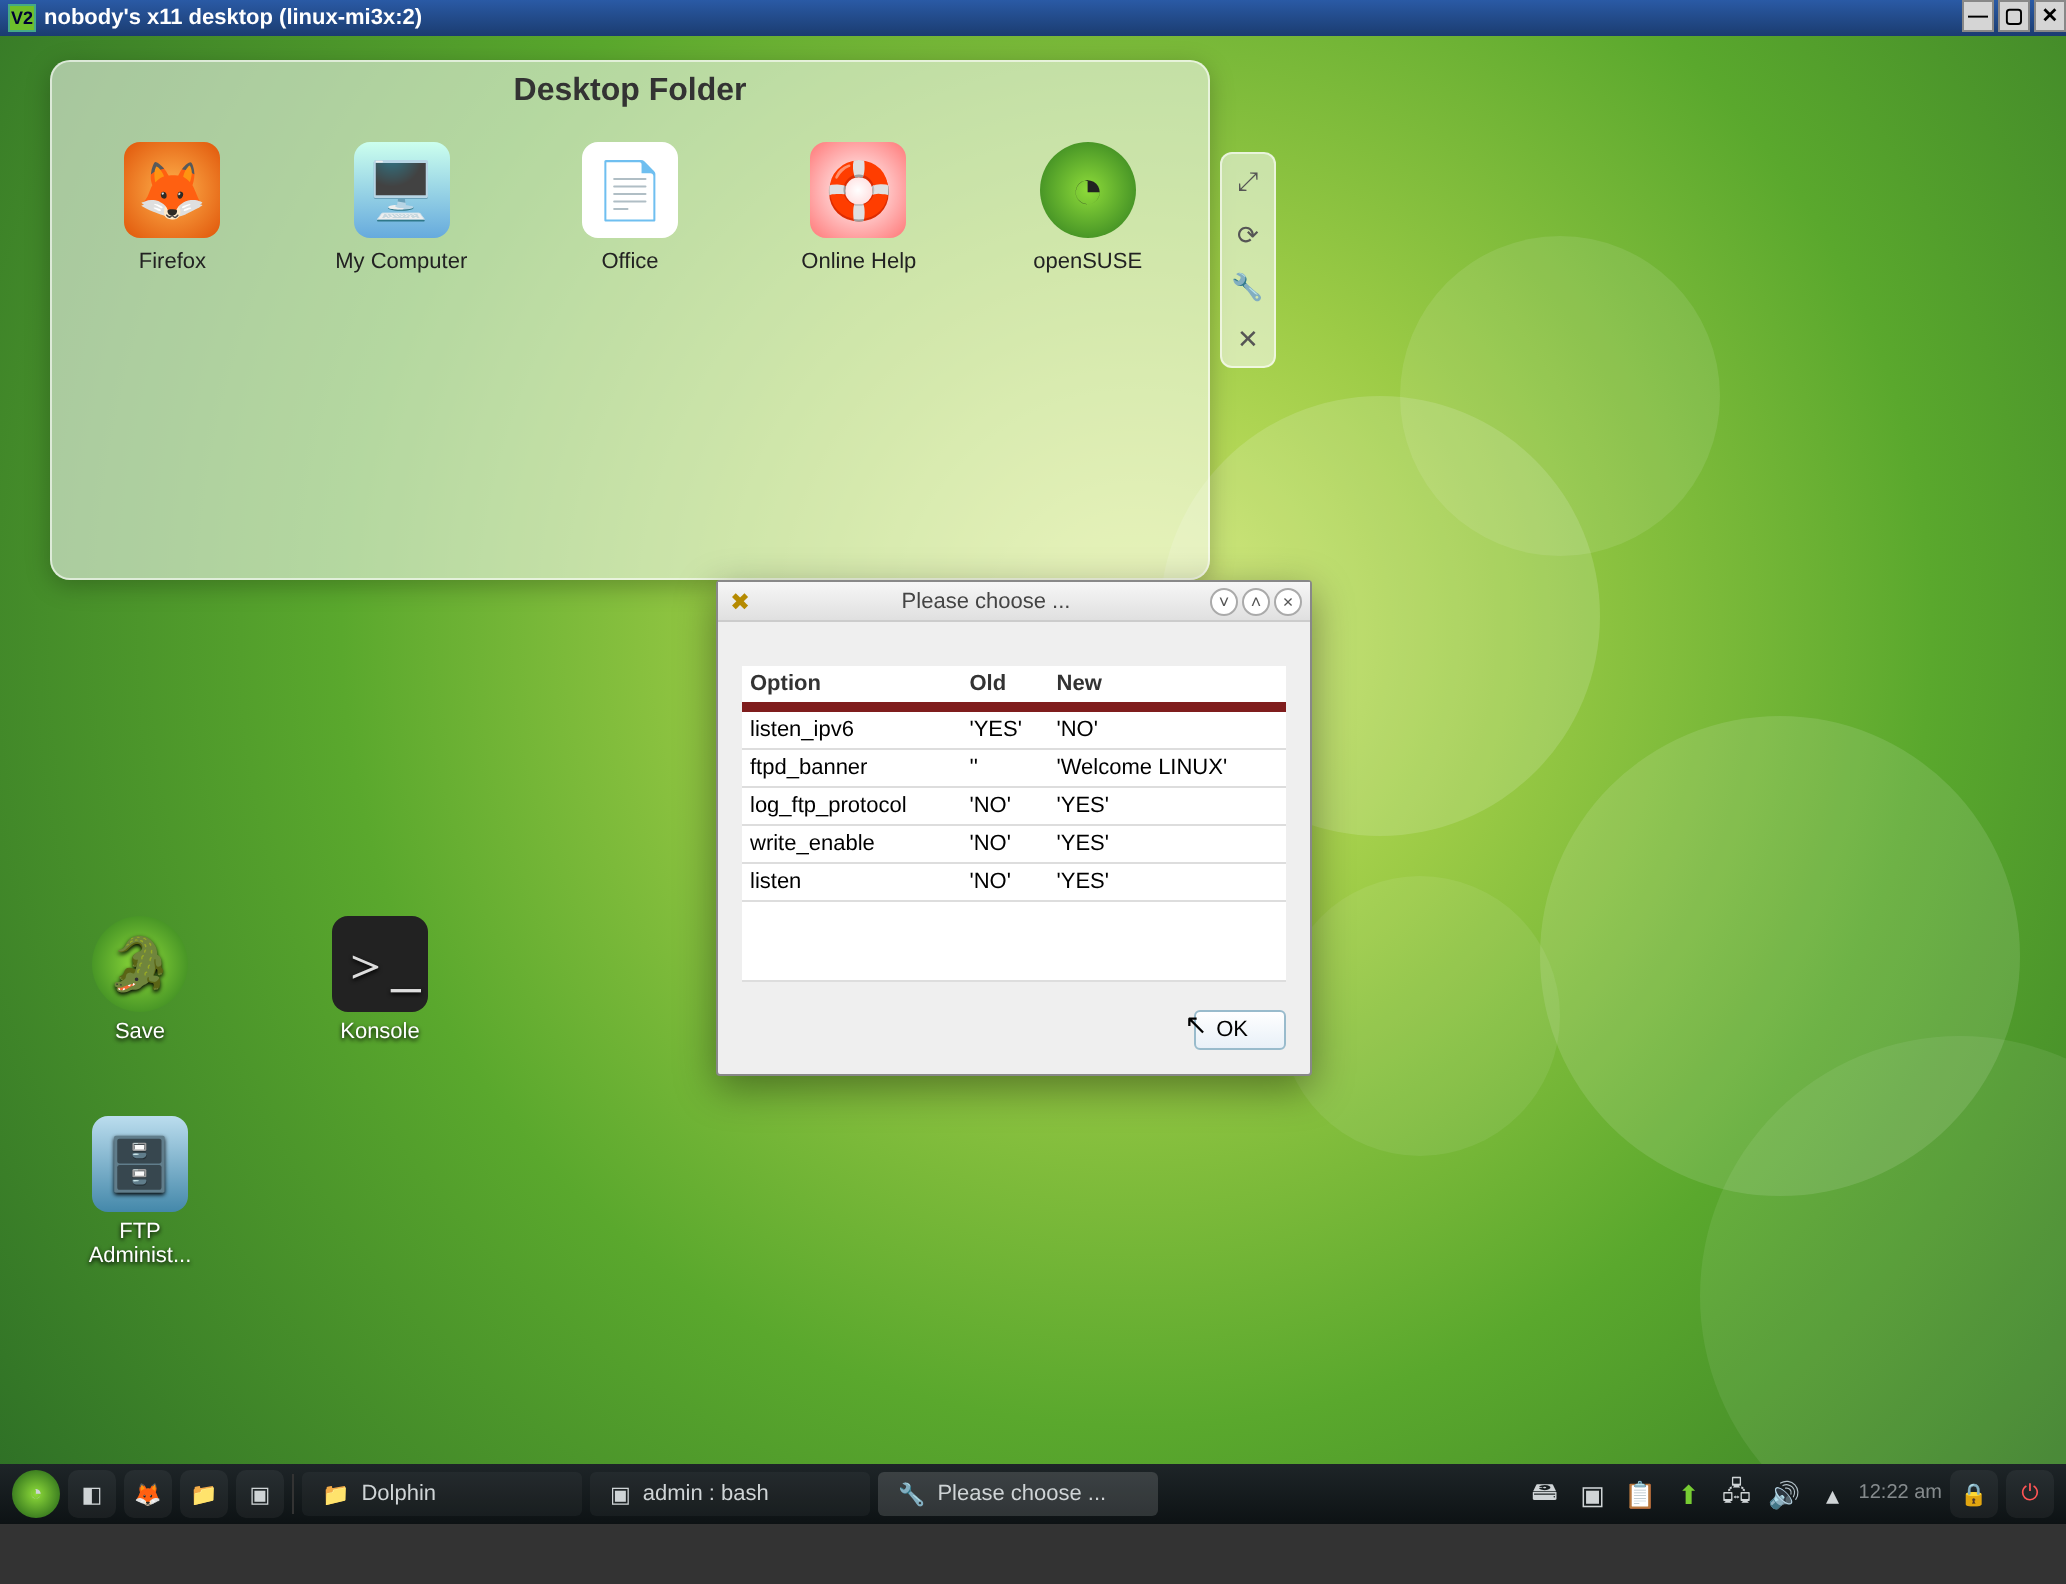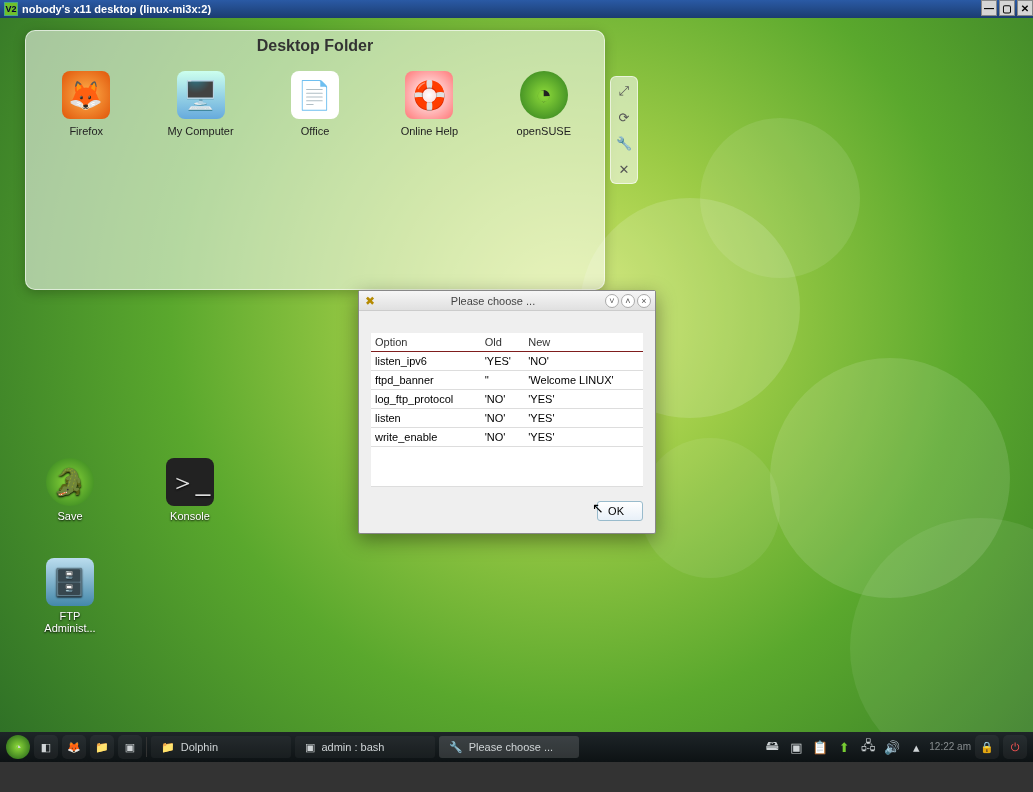--- a/index.html
+++ b/index.html
@@ -40,21 +40,21 @@
   
   .dialog { position:absolute; left:358px; top:272px; width:298px; background:#efefef; border:1px solid #888; border-radius:2px; box-shadow:0 6px 20px rgba(0,0,0,0.4); font-size:11px; }
   .dialog .dlg-title { display:flex; align-items:center; height:20px; padding:0 4px; background:linear-gradient(#f6f6f6,#e0e0e0); border-bottom:1px solid #ccc; position:relative;}
   .dialog .dlg-title .ticon { width:14px; height:14px; display:flex; align-items:center; justify-content:center; font-size:12px; color:#b58a00; margin-right:4px;}
   .dialog .dlg-title .ttxt { flex:1; text-align:center; color:#444;}
   .dialog .dlg-title .wbtns { display:flex; gap:2px;}
   .dialog .dlg-title .wbtns span{ width:14px;height:14px;border:1px solid #aaa;border-radius:50%;background:#fff;display:flex;align-items:center;justify-content:center;font-size:9px;color:#555;cursor:pointer;}
   .dialog .body { padding:10px 12px 12px;}
   .dialog select{ width:100%; font-size:11px; padding:2px;}
   .dialog table { width:100%; border-collapse:collapse; margin-top:12px; font-size:11px; background:#fff;}
-  .dialog th { text-align:left; font-weight:normal; color:#333; padding:3px 4px; border-bottom:1px solid #7f1d1d;}
+  .dialog th { text-align:left; font-weight:bold; color:#333; padding:3px 4px; border-bottom:5px solid #7f1d1d;}
   .dialog td { padding:3px 4px; border-bottom:1px solid #ddd;}
   .dialog td.v { text-align:left; white-space:nowrap;}
   .dialog .spacer { height:40px; background:#fff; border-bottom:1px solid #ddd;}
   .dialog .btnrow { display:flex; justify-content:flex-end; margin-top:14px;}
   .dialog button { padding:3px 18px 3px 10px; font-size:11px; border:1px solid #9bc; background:linear-gradient(#fff,#e8f0f8); border-radius:3px; cursor:pointer; display:flex; align-items:center; gap:6px;}
   .cursor-arrow{position:absolute; left:-6px; top:-2px; font-size:14px; color:#000;}
 
   
   .panel { position:absolute; left:0; bottom:0; width:100%; height:30px; background:linear-gradient(#1e2528,#0d1214); display:flex; align-items:center; color:#cfd4d6; font-size:11px; padding:0 6px; gap:4px;}
   .panel .plaunch{ width:24px; height:24px; border-radius:5px; display:flex;align-items:center;justify-content:center; background:rgba(255,255,255,0.05); cursor:pointer;}
@@ -165,26 +165,26 @@
               <td>ftpd_banner</td>
               <td class="v">''</td>
               <td class="v">'Welcome LINUX'</td>
             </tr>
           <tr>
               <td>log_ftp_protocol</td>
               <td class="v">'NO'</td>
               <td class="v">'YES'</td>
             </tr>
           <tr>
+              <td>write_enable</td>
+              <td class="v">'NO'</td>
+              <td class="v">'YES'</td>
+            </tr>
+          <tr>
               <td>listen</td>
-              <td class="v">'NO'</td>
-              <td class="v">'YES'</td>
-            </tr>
-          <tr>
-              <td>write_enable</td>
               <td class="v">'NO'</td>
               <td class="v">'YES'</td>
             </tr>
           <tr>
               <td colspan="3" class="spacer"></td>
             </tr>
         </tbody>
       </table>
       <div class="btnrow">
         <button style="position:relative;">

